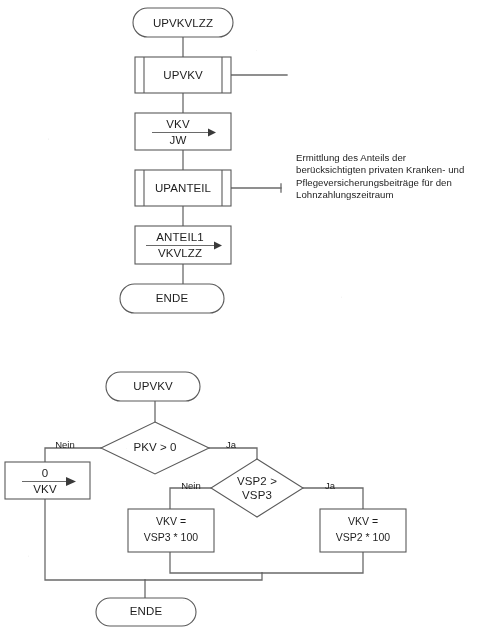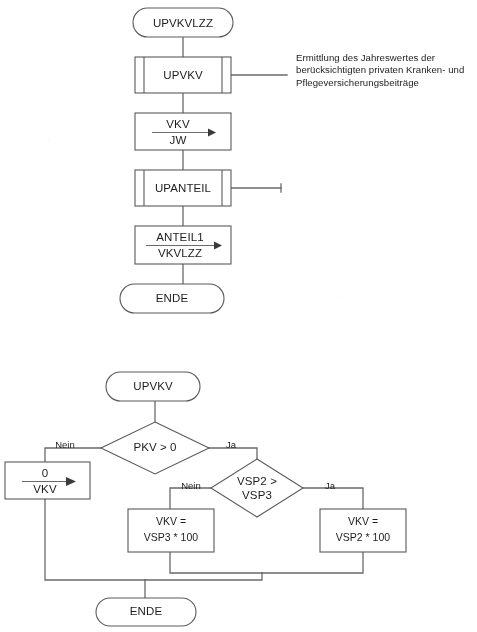--- a/index.html
+++ b/index.html
@@ -209,17 +209,17 @@
         <text class="lbl-small" x="363" y="538" text-anchor="middle">VSP2  * 100</text>
       </g>
 
       <g>
         <rect class="shape-stroke" x="96" y="598" width="100" height="28" rx="14" ry="14"></rect>
         <text class="lbl-node" x="146" y="612" text-anchor="middle">ENDE</text>
       </g>
     </g>
   </svg>
 
-  <div class="annot" id="annot-1">Ermittlung des Jahreswertes der berücksichtigten privaten Kranken- und Pflegeversicherungsbeiträge</div>
-
+
+  <div class="annot" id="annot-2">Ermittlung des Anteils der berücksichtigten privaten Kranken- und Pflegeversicherungsbeiträge für den Lohnzahlungszeitraum</div>
 
   <div id="grain"></div>
 </div>
 
 </body></html>

